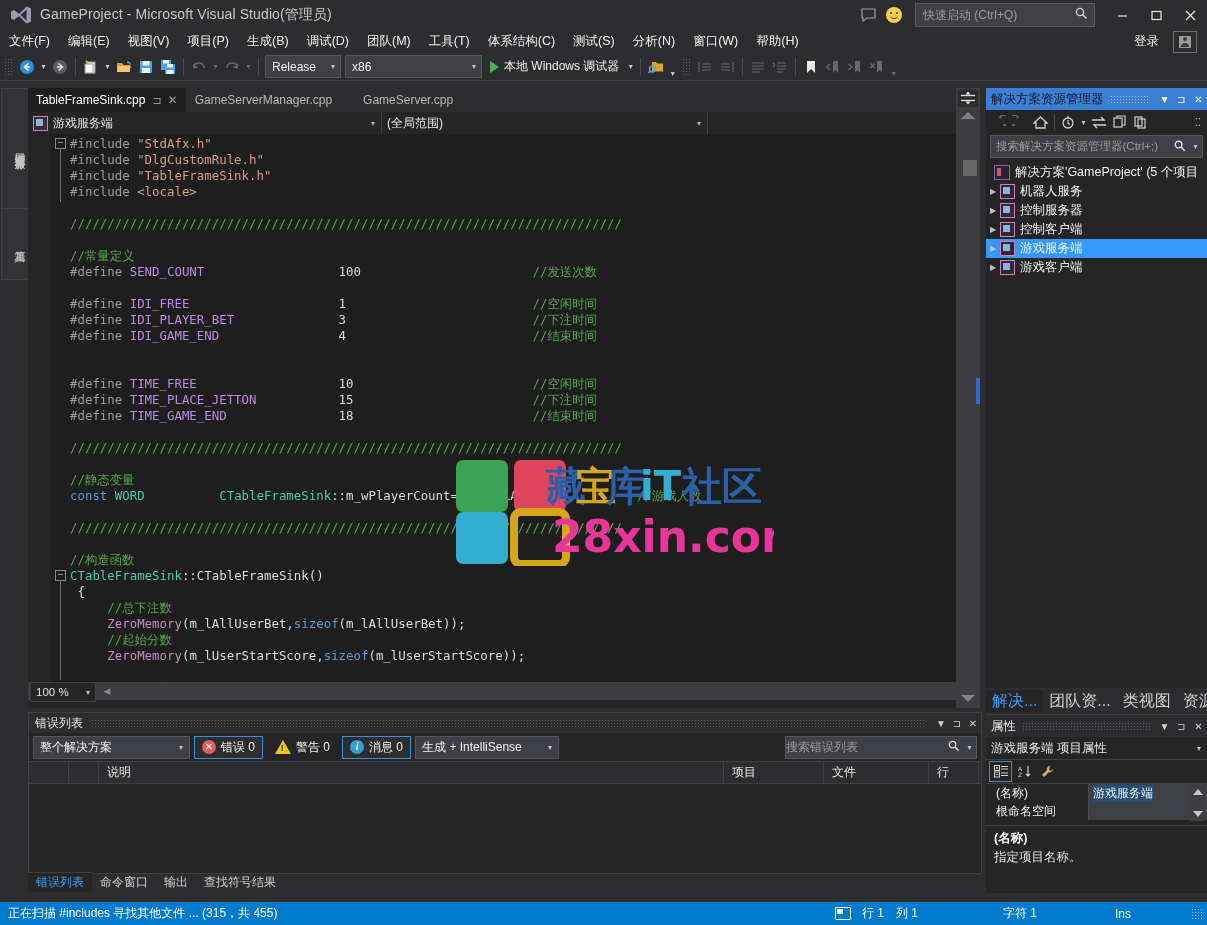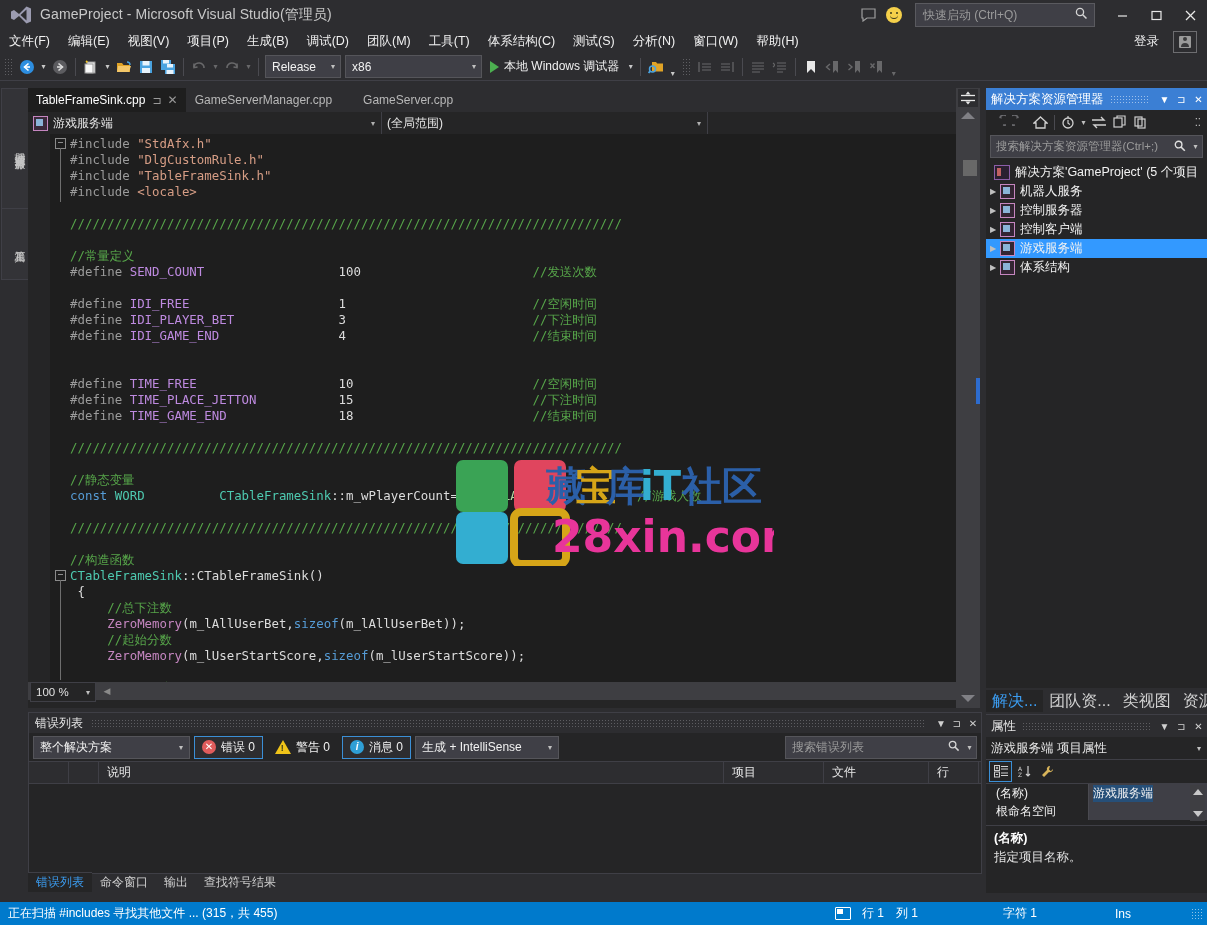--- a/index.html
+++ b/index.html
@@ -263,21 +263,21 @@
     color:#fff;font-size:10px;line-height:14px;text-align:center;font-weight:bold; }
   .ico-warn { width:0;height:0;border-left:8px solid transparent;border-right:8px solid transparent;
     border-bottom:14px solid #f0c419;position:relative; }
   .ico-warn:after{content:"!";position:absolute;left:-2.2px;top:3px;font-size:9px;color:#3a3a1a;font-weight:bold;}
   .ico-info{ width:14px;height:14px;border-radius:50%;background:#2f9fd6;
     color:#fff;font-size:10px;line-height:14px;text-align:center;font-weight:bold;font-style:italic;}
   .el-search {
     height:21px; background:#3f3f46; border:1px solid #55555a;
     display:flex;align-items:center;font-size:12px;color:#9b9b9b;
   }
-  .el-search .sv{padding-left:6px;flex:1;}
+  .el-search .sv{flex:1;}
   .el-search .si{width:18px;text-align:center;color:#d0d0d0;}
   .el-search .sa{width:13px;text-align:center;color:#c0c0c0;font-size:8px;}
   .el-colhead {
     height:21px; background:#2d2d30; border-top:1px solid #3f3f46;
     border-bottom:1px solid #3f3f46; display:flex; align-items:center;
     font-size:12px; color:#e6e6e6;
   }
   .el-col { height:21px; display:flex;align-items:center; padding-left:8px;
     border-right:1px solid #3f3f46; box-sizing:border-box; }
   .el-body { height:86px; background:#252526; }
@@ -292,21 +292,21 @@
 
   
   .solution-explorer {
     position:absolute; left:986px; top:88px; width:221px; height:600px;
     background:#252526;
   }
   .panel-head {
     height:22px; background:#3f7fcf; display:flex; align-items:center;
   }
   .panel-head.blue { background:#3b7fd4; }
-  .panel-head .ph-title{ font-size:12.5px;color:#ffffff;padding-left:5px;white-space:nowrap;}
+  .panel-head .ph-title{ font-size:12.5px;color:#0f172a;padding-left:5px;white-space:nowrap;}
   .panel-head .ph-dots{ flex:1;height:8px;margin:0 6px;
     background-image: radial-gradient(rgba(255,255,255,.5) 0.8px, transparent 0.9px);
     background-size:3px 3px;}
   .panel-head .ph-btn{width:17px;height:20px;display:flex;align-items:center;justify-content:center;color:#fff;font-size:10px;}
   .panel-head.grey { background:#2d2d30; }
   .panel-head.grey .ph-title{ color:#e6e6e6; }
   .panel-head.grey .ph-dots{ background-image: radial-gradient(#5d5d61 0.8px, transparent 0.9px); }
   .panel-head.grey .ph-btn{ color:#d0d0d0; }
 
   .se-toolbar { height:24px; display:flex;align-items:center;background:#252526;padding:0 2px; }
@@ -837,21 +837,21 @@
         <span class="tree-label">控制客户端</span>
       </div>
       <div class="tree-row selected">
         <span class="tree-exp">▶</span>
         <span class="proj-ico"></span>
         <span class="tree-label">游戏服务端</span>
       </div>
       <div class="tree-row">
         <span class="tree-exp">▶</span>
         <span class="proj-ico"></span>
-        <span class="tree-label">体系结构</span>
+        <span class="tree-label">游戏客户端</span>
       </div>
     </div>
   </div>
 
   <div class="dock-tabs">
     <div class="dtab active">解决...</div>
     <div class="dtab">团队资...</div>
     <div class="dtab">类视图</div>
     <div class="dtab">资源视...</div>
   </div>

